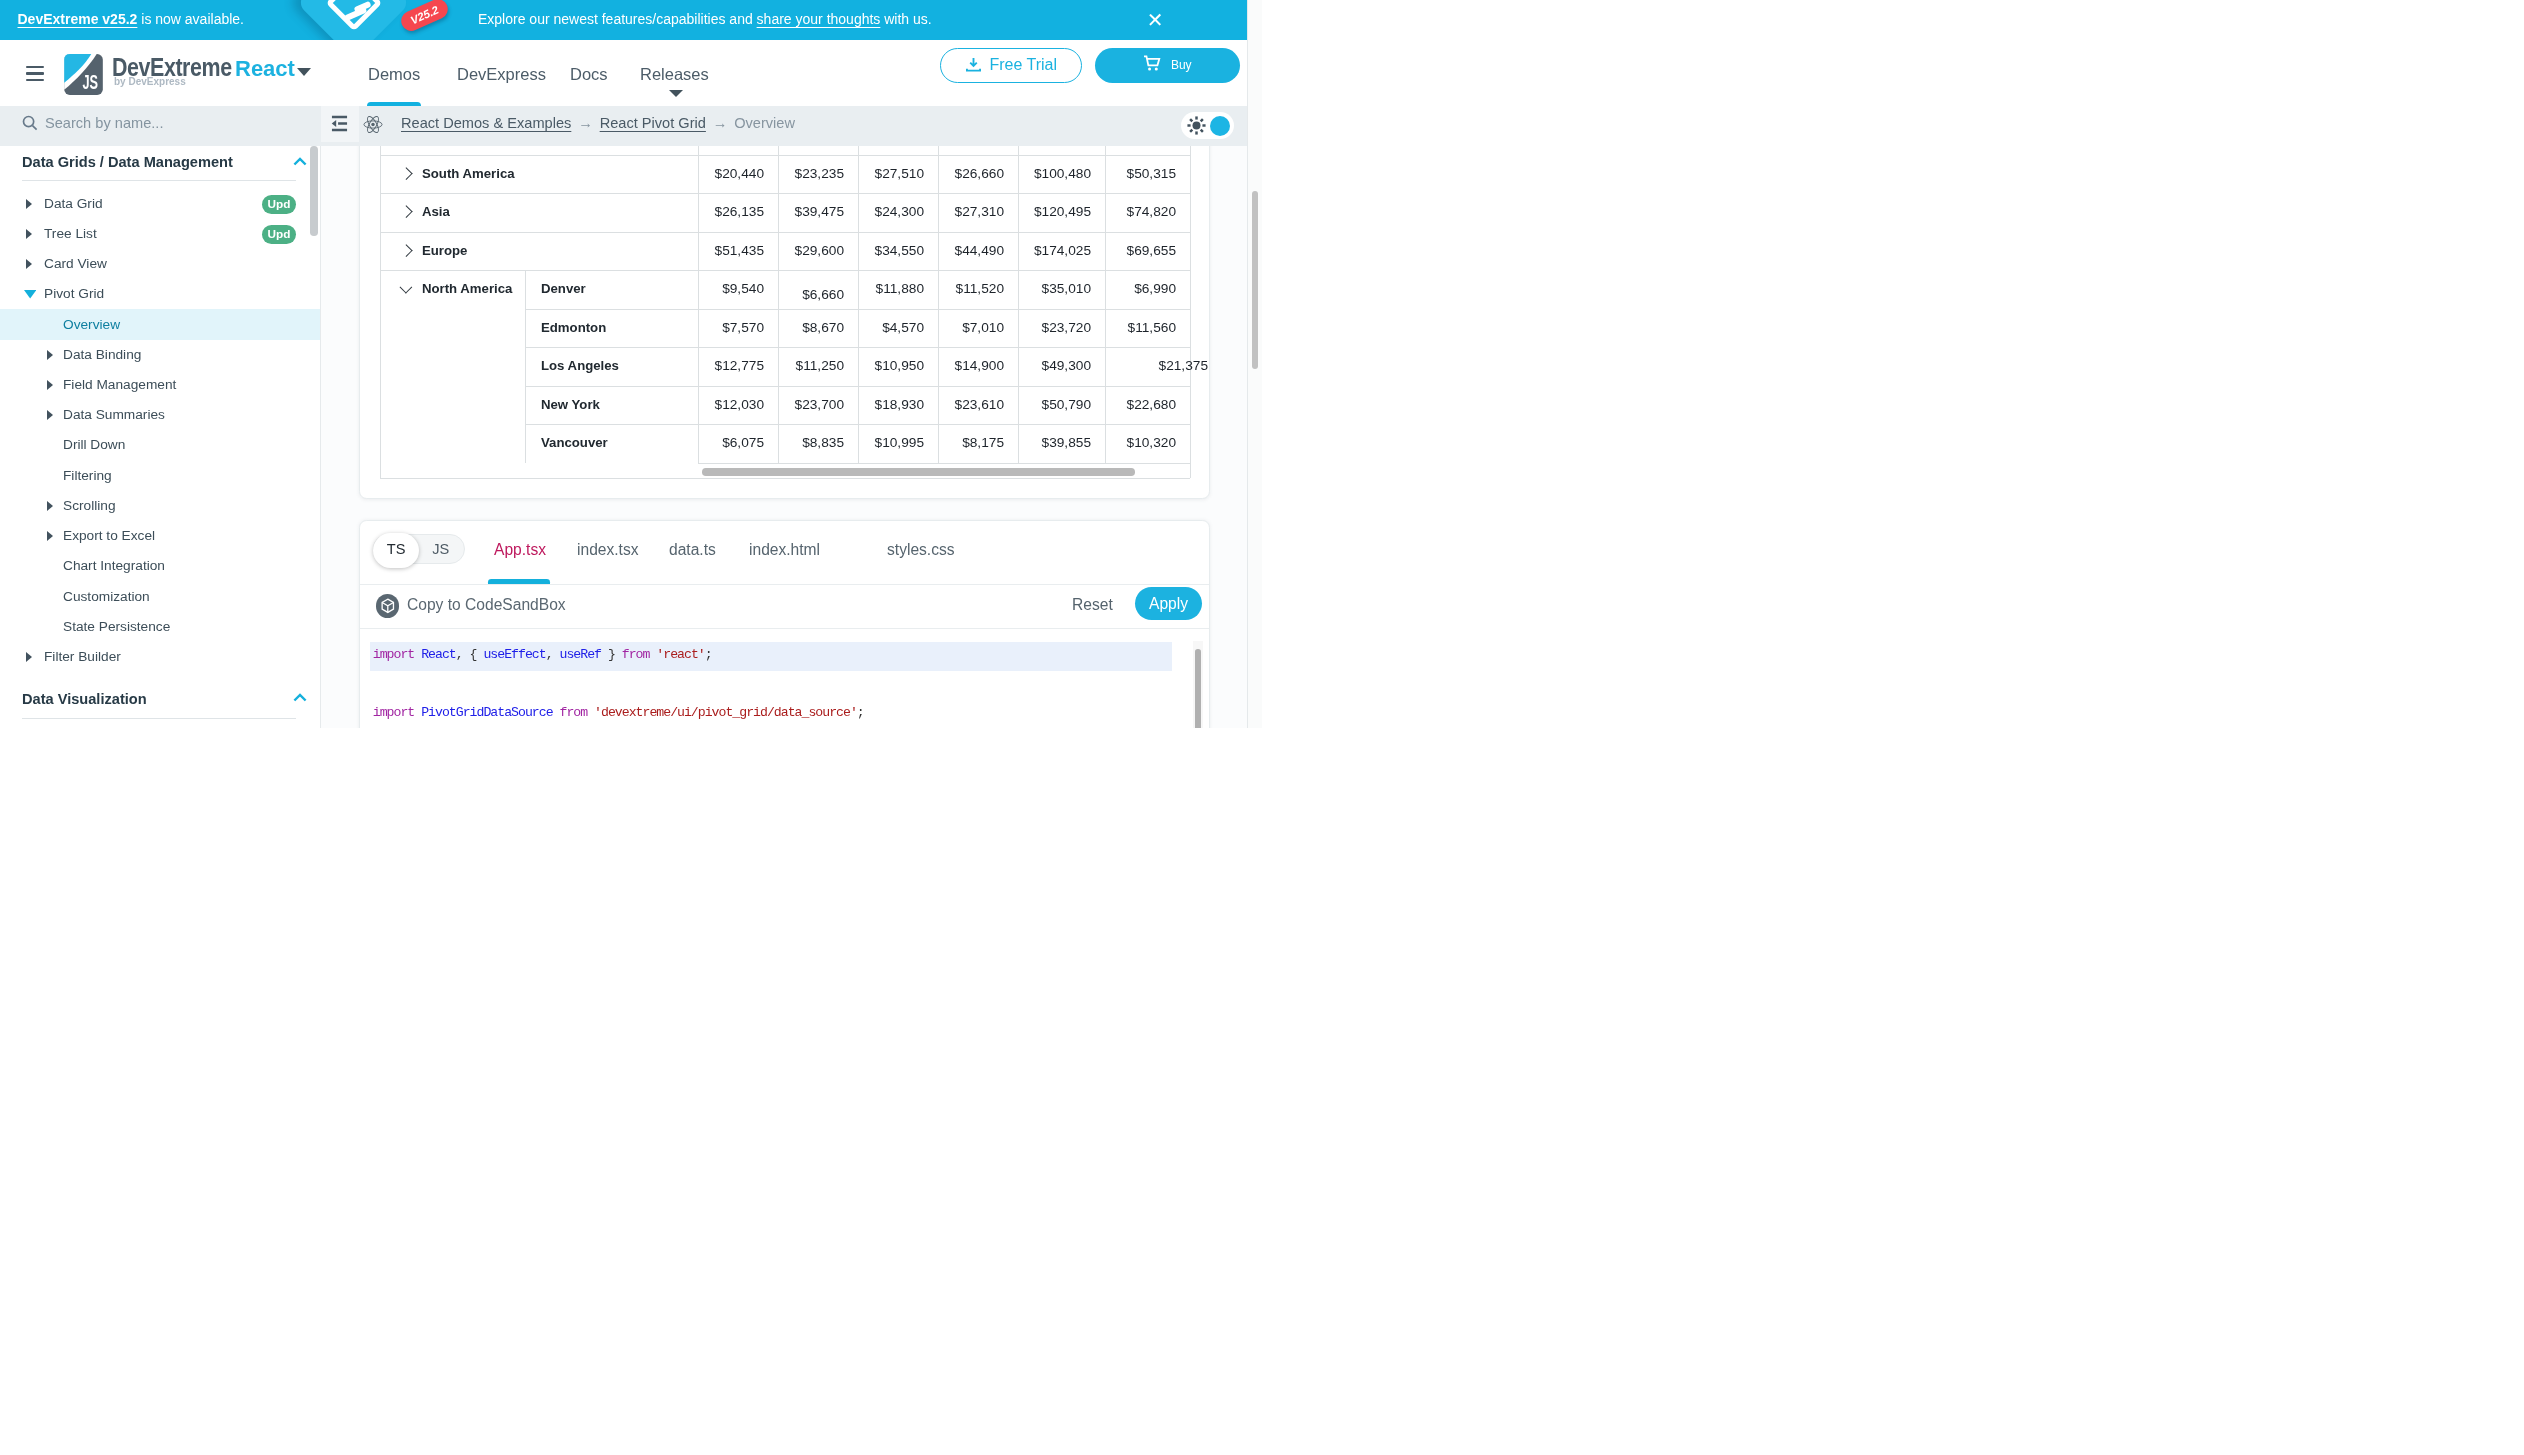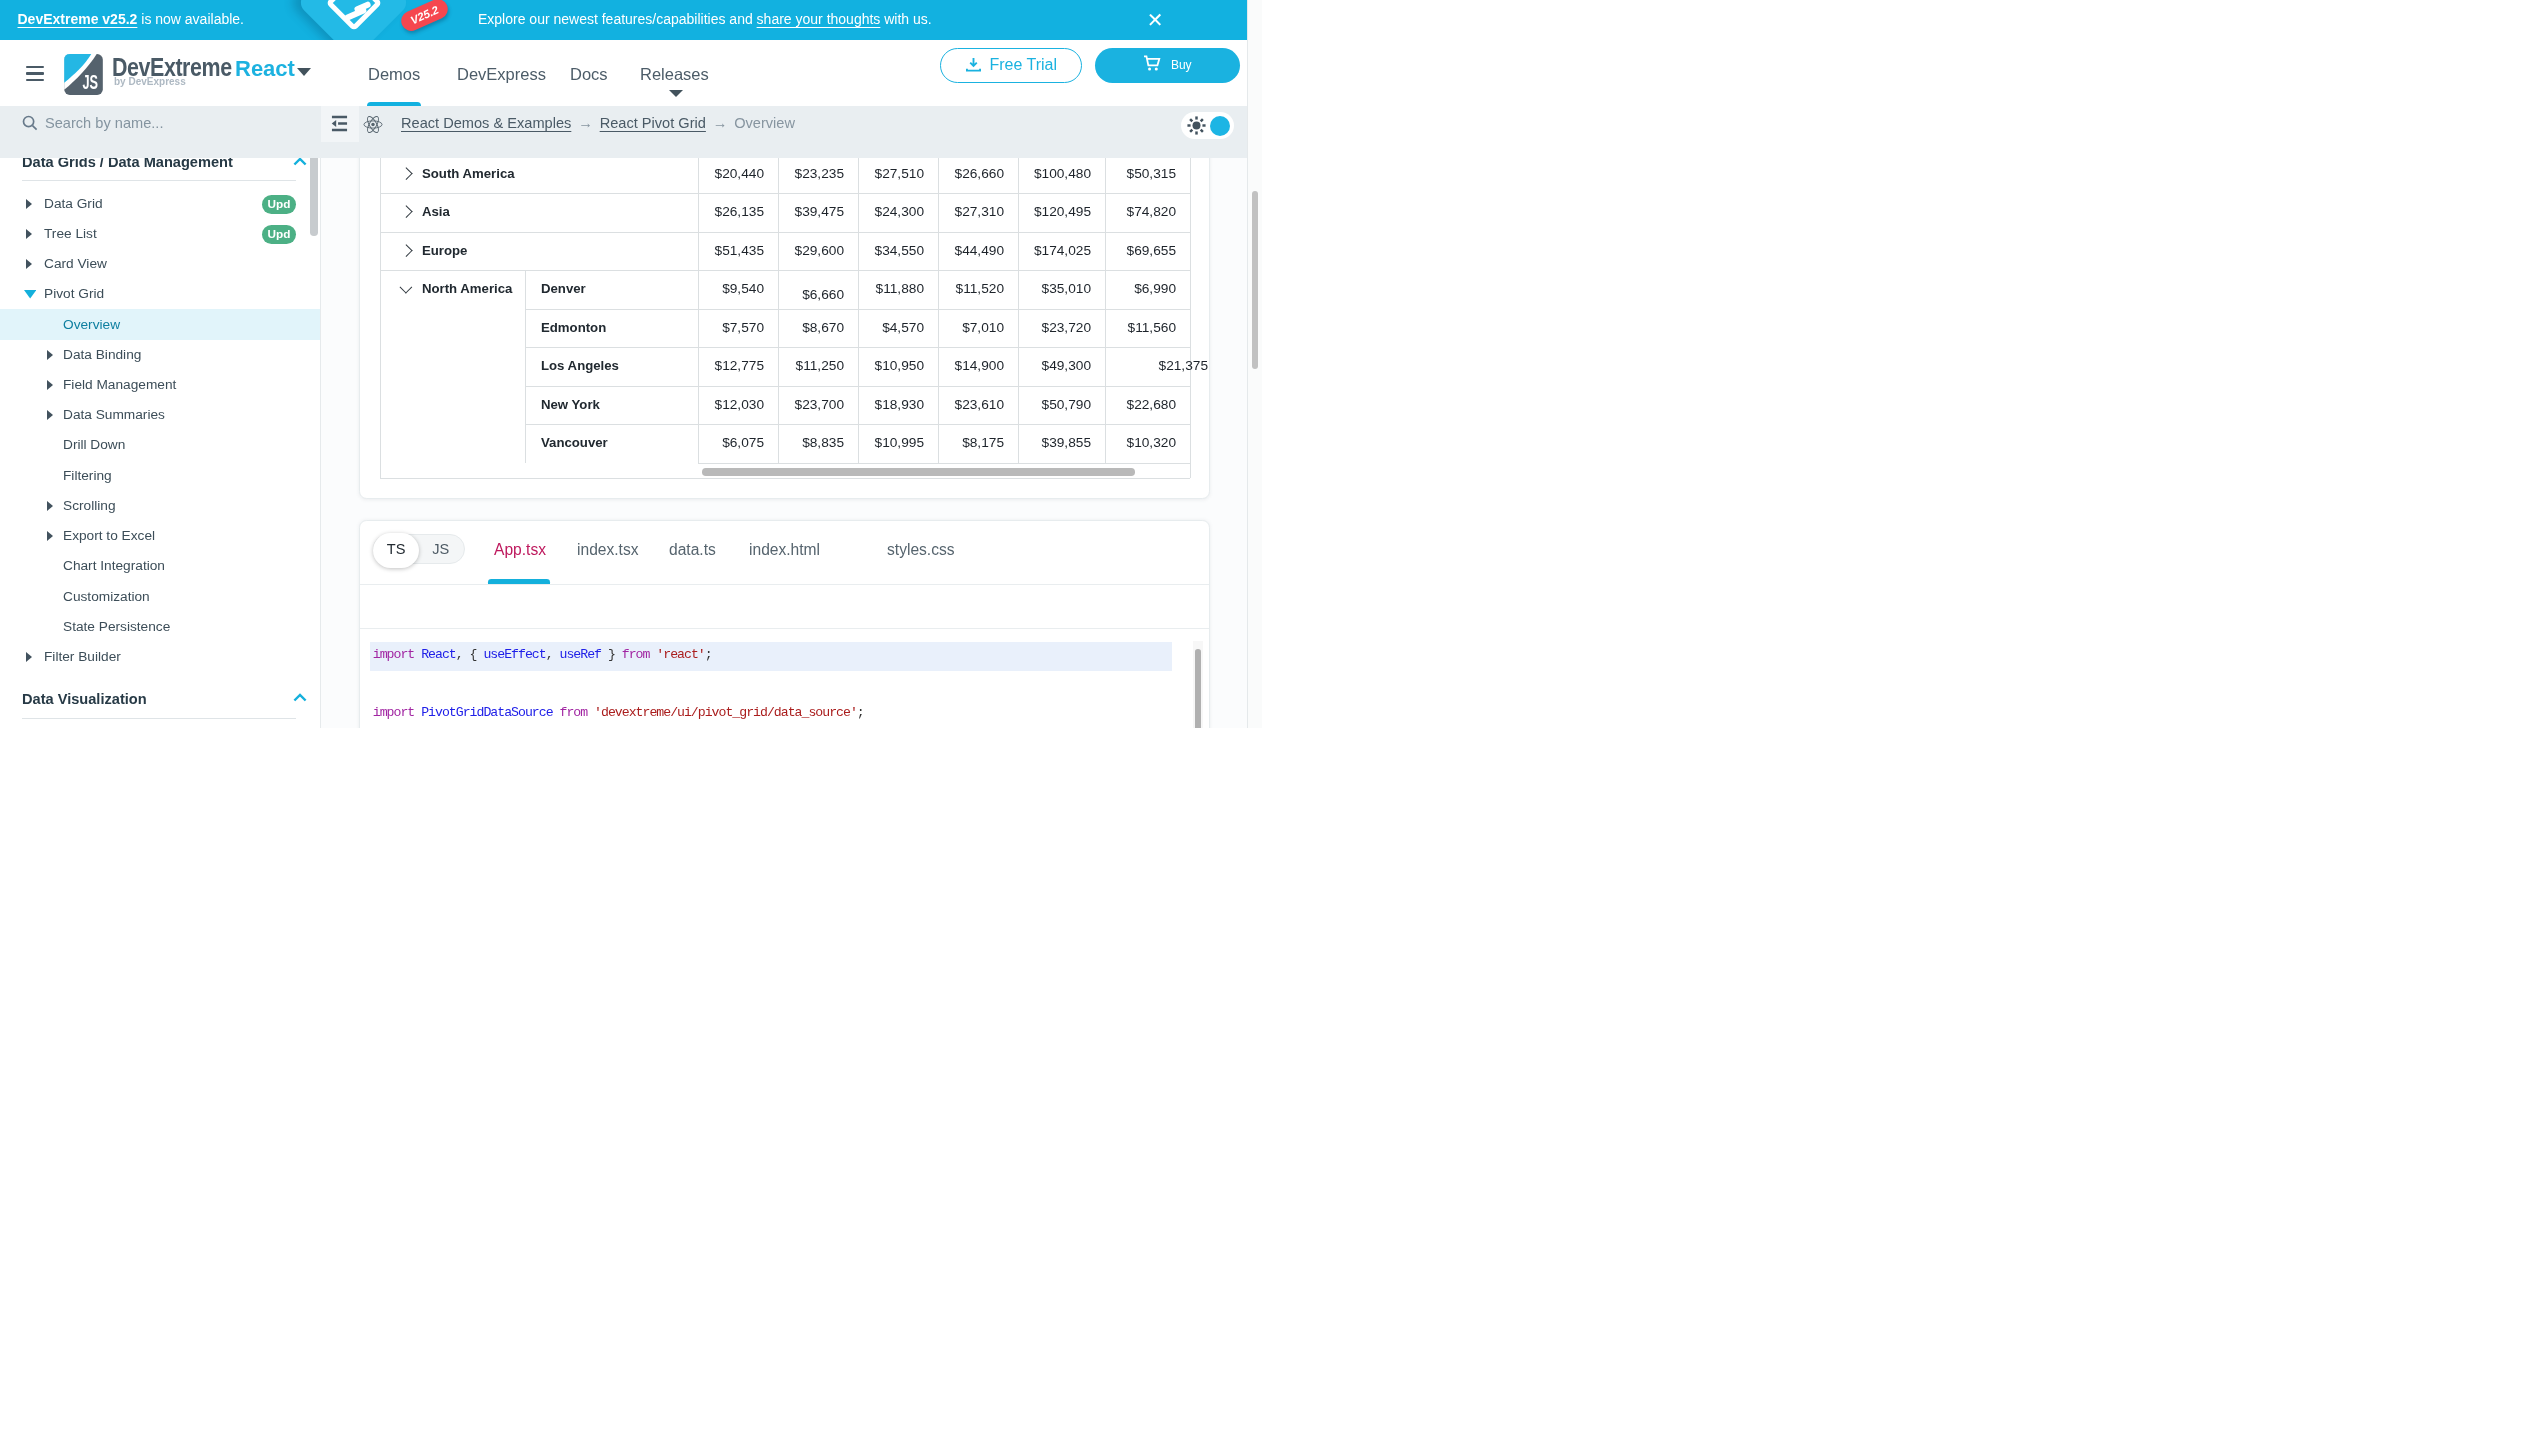--- a/index.html
+++ b/index.html
@@ -40,21 +40,21 @@
   #demos-underline { position:absolute; left:367px; top:62px; width:54px; height:4.2px;
     background:#12b1e0; border-radius:3.8px 3.8px 0 0; }
   #btn-trial { position:absolute; left:940px; top:8.3px; width:142px; height:35px;
     border:1.9px solid #1ab2e0; border-radius:18px; color:#1ab2e0; font-size:16px;
     line-height:31px; text-align:center; }
   #btn-buy { position:absolute; left:1095px; top:8.3px; width:145px; height:35px;
     background:#1ab2e0; border-radius:18px; color:#fff; font-size:12px;
     line-height:35px; text-align:center; }
 
   
-  #toolbar { position:absolute; left:0; top:106px; width:1247px; height:52px; background:#e9eef1; z-index:5; }
+  #toolbar { position:absolute; left:0; top:106px; width:1247px; height:40px; background:#e9eef1; z-index:5; }
   #toolbar .lighter { position:absolute; left:321px; top:0; width:38px; height:36px; background:#f2f5f7; }
   #searchph { position:absolute; left:45px; top:9px; font-size:14.6px; color:#8494a0; }
   .bc-link { color:#4a5a66; text-decoration:underline; text-underline-offset:3.3px; }
   #bctext { position:absolute; left:401px; top:9px; font-size:14.6px; color:#8795a0; }
 
   
   #theme { position:absolute; left:1181px; top:112px; width:53px; height:27px; z-index:6;
     background:#fff; border-radius:14px; }
   #knob { position:absolute; left:29px; top:3.5px; width:20px; height:20px; border-radius:50%;
     background:#1cb5e4; }
@@ -418,20 +418,31 @@
         <div class="ts">TS</div>
         <div class="js">JS</div>
       </div>
       <div class="tab active" style="left:134px;">App.tsx</div>
       <div class="tab" style="left:217px;">index.tsx</div>
       <div class="tab" style="left:309px;">data.ts</div>
       <div class="tab" style="left:389px;">index.html</div>
       <div class="tab" style="left:493px;margin-left:34px;">styles.css</div>
       <div id="tab-underline"></div>
       <div id="tabsep"></div>
+      <div id="csb-row">
+        <div id="csb-icon"><svg width="23.6" height="23.6" viewBox="-12.5 -12.5 25 25">
+              <g stroke="#fff" stroke-width="1.4" fill="none">
+                <path d="M0 -7 L6 -3.5 V3.5 L0 7 L-6 3.5 V-3.5 Z"></path>
+                <path d="M-6 -3.5 L0 0 L6 -3.5 M0 0 V7"></path>
+              </g>
+            </svg></div>
+        <div id="csb-text">Copy to CodeSandBox</div>
+        <div id="reset">Reset</div>
+        <div id="apply">Apply</div>
+      </div>
       <div id="csbsep"></div>
       <div id="code"><div class="codeline hl"><span class="kw">import</span> <span class="id">React</span>, { <span class="id">useEffect</span>, <span class="id">useRef</span> } <span class="kw">from</span> <span class="str">'react'</span>;</div><div class="codeline"> </div><div class="codeline"><span class="kw">import</span> <span class="id">PivotGridDataSource</span> <span class="kw">from</span> <span class="str">'devextreme/ui/pivot_grid/data_source'</span>;</div><div class="codeline" style="height:9.4px;"> </div><div class="codeline"><span class="kw">import</span> <span class="id">Chart</span>, {</div></div>
       <div id="code-sb">
           <div></div>
         </div>
     </div>
   </div>
   <div id="vsb"></div>
   <div id="vsb-thumb"></div>
 </div>

